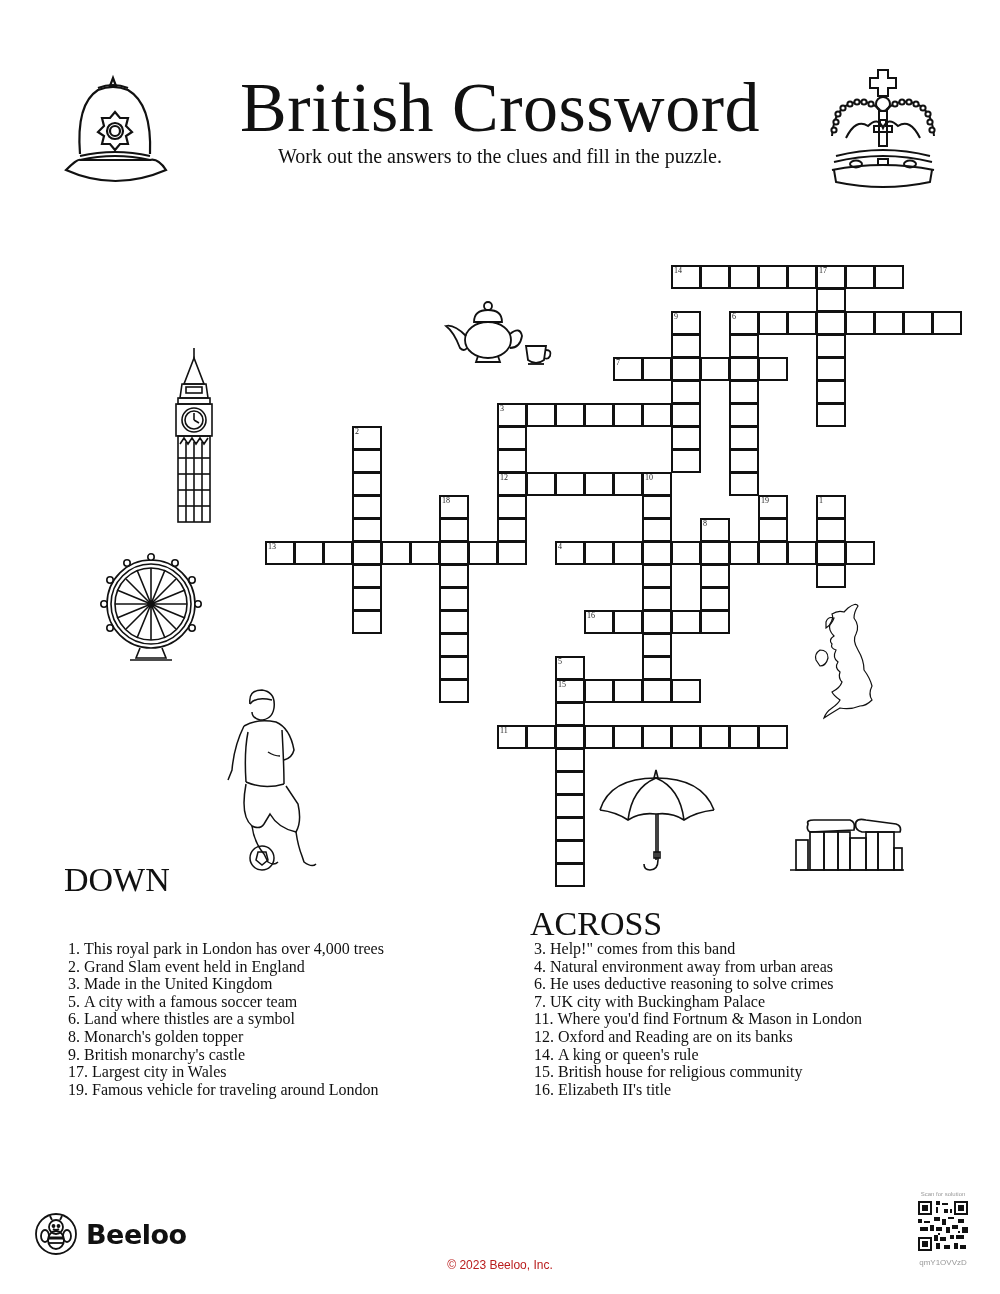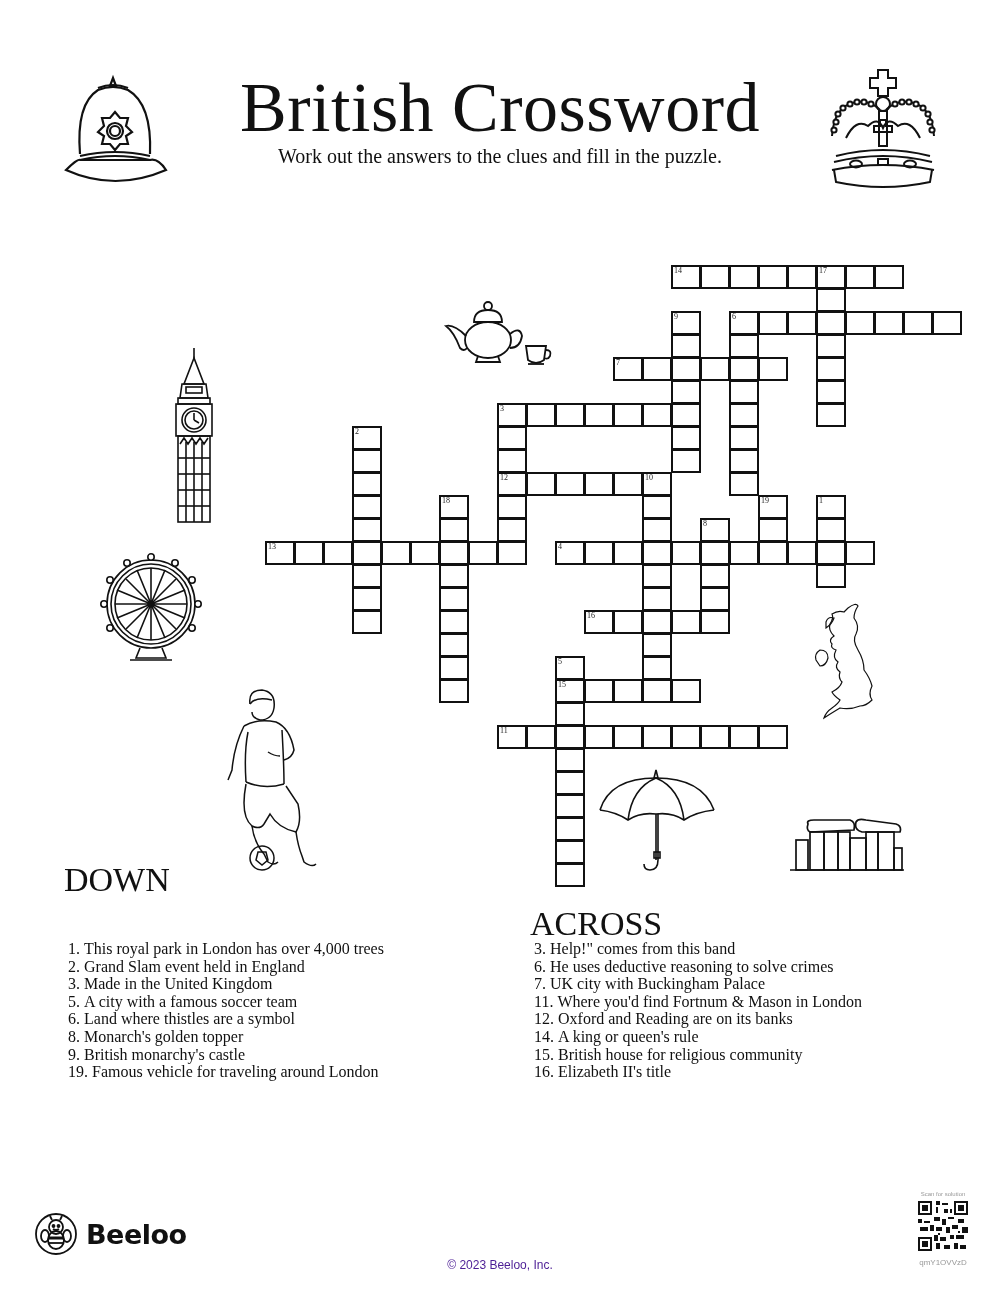--- a/index.html
+++ b/index.html
@@ -32,21 +32,21 @@
     position: absolute; font-family: "Liberation Serif", "DejaVu Serif", serif; font-size: 34px; line-height: 36px; color: #111;
   }
   .clue-list { position: absolute; list-style: none; font-family: "Liberation Serif", "DejaVu Serif", serif; font-size: 16px; line-height: 17.6px; color: #111; }
   .clue-list li { padding-left: 16px; text-indent: -16px; }
   .clue-list li .cn { margin-right: 4px; }
 
   .brand { position: absolute; left: 34px; top: 1212px; display: flex; align-items: center; gap: 8px; }
   .brand-logo { width: 44px; height: 44px; }
   .brand-name { font-family: "DejaVu Sans", "Liberation Sans", sans-serif; font-weight: bold; font-size: 27px; color: #111; letter-spacing: -0.5px; }
 
-  .copyright { position: absolute; left: 0; width: 1000px; top: 1258px; text-align: center; font-family: "Liberation Sans", "DejaVu Sans", sans-serif; font-size: 12px; color: #4c1d95; }
+  .copyright { position: absolute; left: 0; width: 1000px; top: 1258px; text-align: center; font-family: "Liberation Sans", "DejaVu Sans", sans-serif; font-size: 12px; color: #b91c1c; }
 
   .qr-wrap { position: absolute; left: 912px; top: 1190px; width: 62px; text-align: center; }
   .qr-label { font-family: "Liberation Sans", sans-serif; font-size: 6px; color: #999; line-height: 9px; }
   .qr-code { width: 50px; height: 50px; margin: 2px auto 3px; }
   .qr-id { font-family: "Liberation Sans", sans-serif; font-size: 8px; color: #999; line-height: 10px; }
 </style>
 </head>
 <body>
 
 <div class="title">British Crossword</div>
@@ -404,26 +404,28 @@
 
 <div class="clues-head" style="left:64px; top:862px;">DOWN</div>
 <ul class="clue-list" id="down-list" style="left:68px; top:940px; width:340px;">
     <li><span class="cn">1.</span><span>This royal park in London has over 4,000 trees</span></li>
     <li><span class="cn">2.</span><span>Grand Slam event held in England</span></li>
     <li><span class="cn">3.</span><span>Made in the United Kingdom</span></li>
     <li><span class="cn">5.</span><span>A city with a famous soccer team</span></li>
     <li><span class="cn">6.</span><span>Land where thistles are a symbol</span></li>
     <li><span class="cn">8.</span><span>Monarch's golden topper</span></li>
     <li><span class="cn">9.</span><span>British monarchy's castle</span></li>
+    <li><span class="cn">17.</span><span>Largest city in Wales</span></li>
     <li><span class="cn">19.</span><span>Famous vehicle for traveling around London</span></li>
   </ul>
 
 <div class="clues-head" style="left:530px; top:906px;">ACROSS</div>
 <ul class="clue-list" id="across-list" style="left:534px; top:940px; width:350px;">
     <li><span class="cn">3.</span><span>Help!" comes from this band</span></li>
+    <li><span class="cn">4.</span><span>Natural environment away from urban areas</span></li>
     <li><span class="cn">6.</span><span>He uses deductive reasoning to solve crimes</span></li>
     <li><span class="cn">7.</span><span>UK city with Buckingham Palace</span></li>
     <li><span class="cn">11.</span><span>Where you'd find Fortnum &amp; Mason in London</span></li>
     <li><span class="cn">12.</span><span>Oxford and Reading are on its banks</span></li>
     <li><span class="cn">14.</span><span>A king or queen's rule</span></li>
     <li><span class="cn">15.</span><span>British house for religious community</span></li>
     <li><span class="cn">16.</span><span>Elizabeth II's title</span></li>
   </ul>
 
 <div class="brand">

